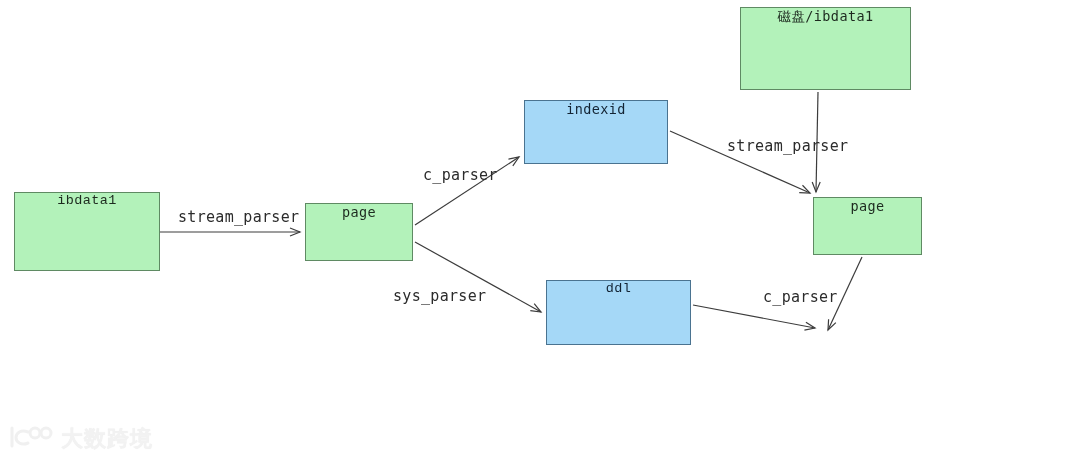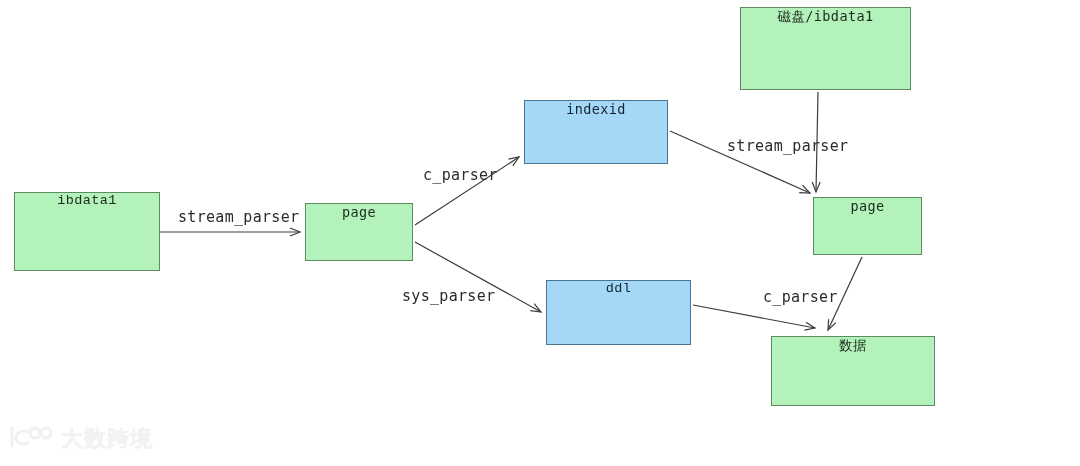--- a/index.html
+++ b/index.html
@@ -128,29 +128,26 @@
   </div>
 
   <div class="node-box green" style="left:740px; top:7px; width:171px; height:83px;">
     <span>磁盘/ibdata1</span>
   </div>
 
   <div class="node-box green" style="left:813px; top:197px; width:109px; height:58px;">
     <span>page</span>
   </div>
 
-  <div class="node-box green" style="left:771px; top:336px; width:164px; height:70px;">
-    <span>数据</span>
-  </div>
 
   <div class="edge-label" style="left:178px; top:208px;">stream_parser</div>
 
   <div class="edge-label" style="left:423px; top:166px;">c_parser</div>
 
-  <div class="edge-label" style="left:402px; top:287px;">sys_parser</div>
+  <div class="edge-label" style="left:393px; top:287px;">sys_parser</div>
 
   <div class="edge-label" style="left:727px; top:137px;">stream_parser</div>
 
   <div class="edge-label" style="left:763px; top:288px;">c_parser</div>
 
   <div id="watermark">
     <span style="display:inline-block;">
       <svg width="46" height="24" viewBox="0 0 46 24" xmlns="http://www.w3.org/2000/svg">
         <path d="M4,3 L4,21" stroke="#f0f0f0" stroke-width="3" fill="none" stroke-linecap="round"></path>
         <path d="M20,7 C13,4 8,8 8,12.5 C8,17 13,21 20,18" stroke="#f0f0f0" stroke-width="3" fill="none" stroke-linecap="round"></path>

